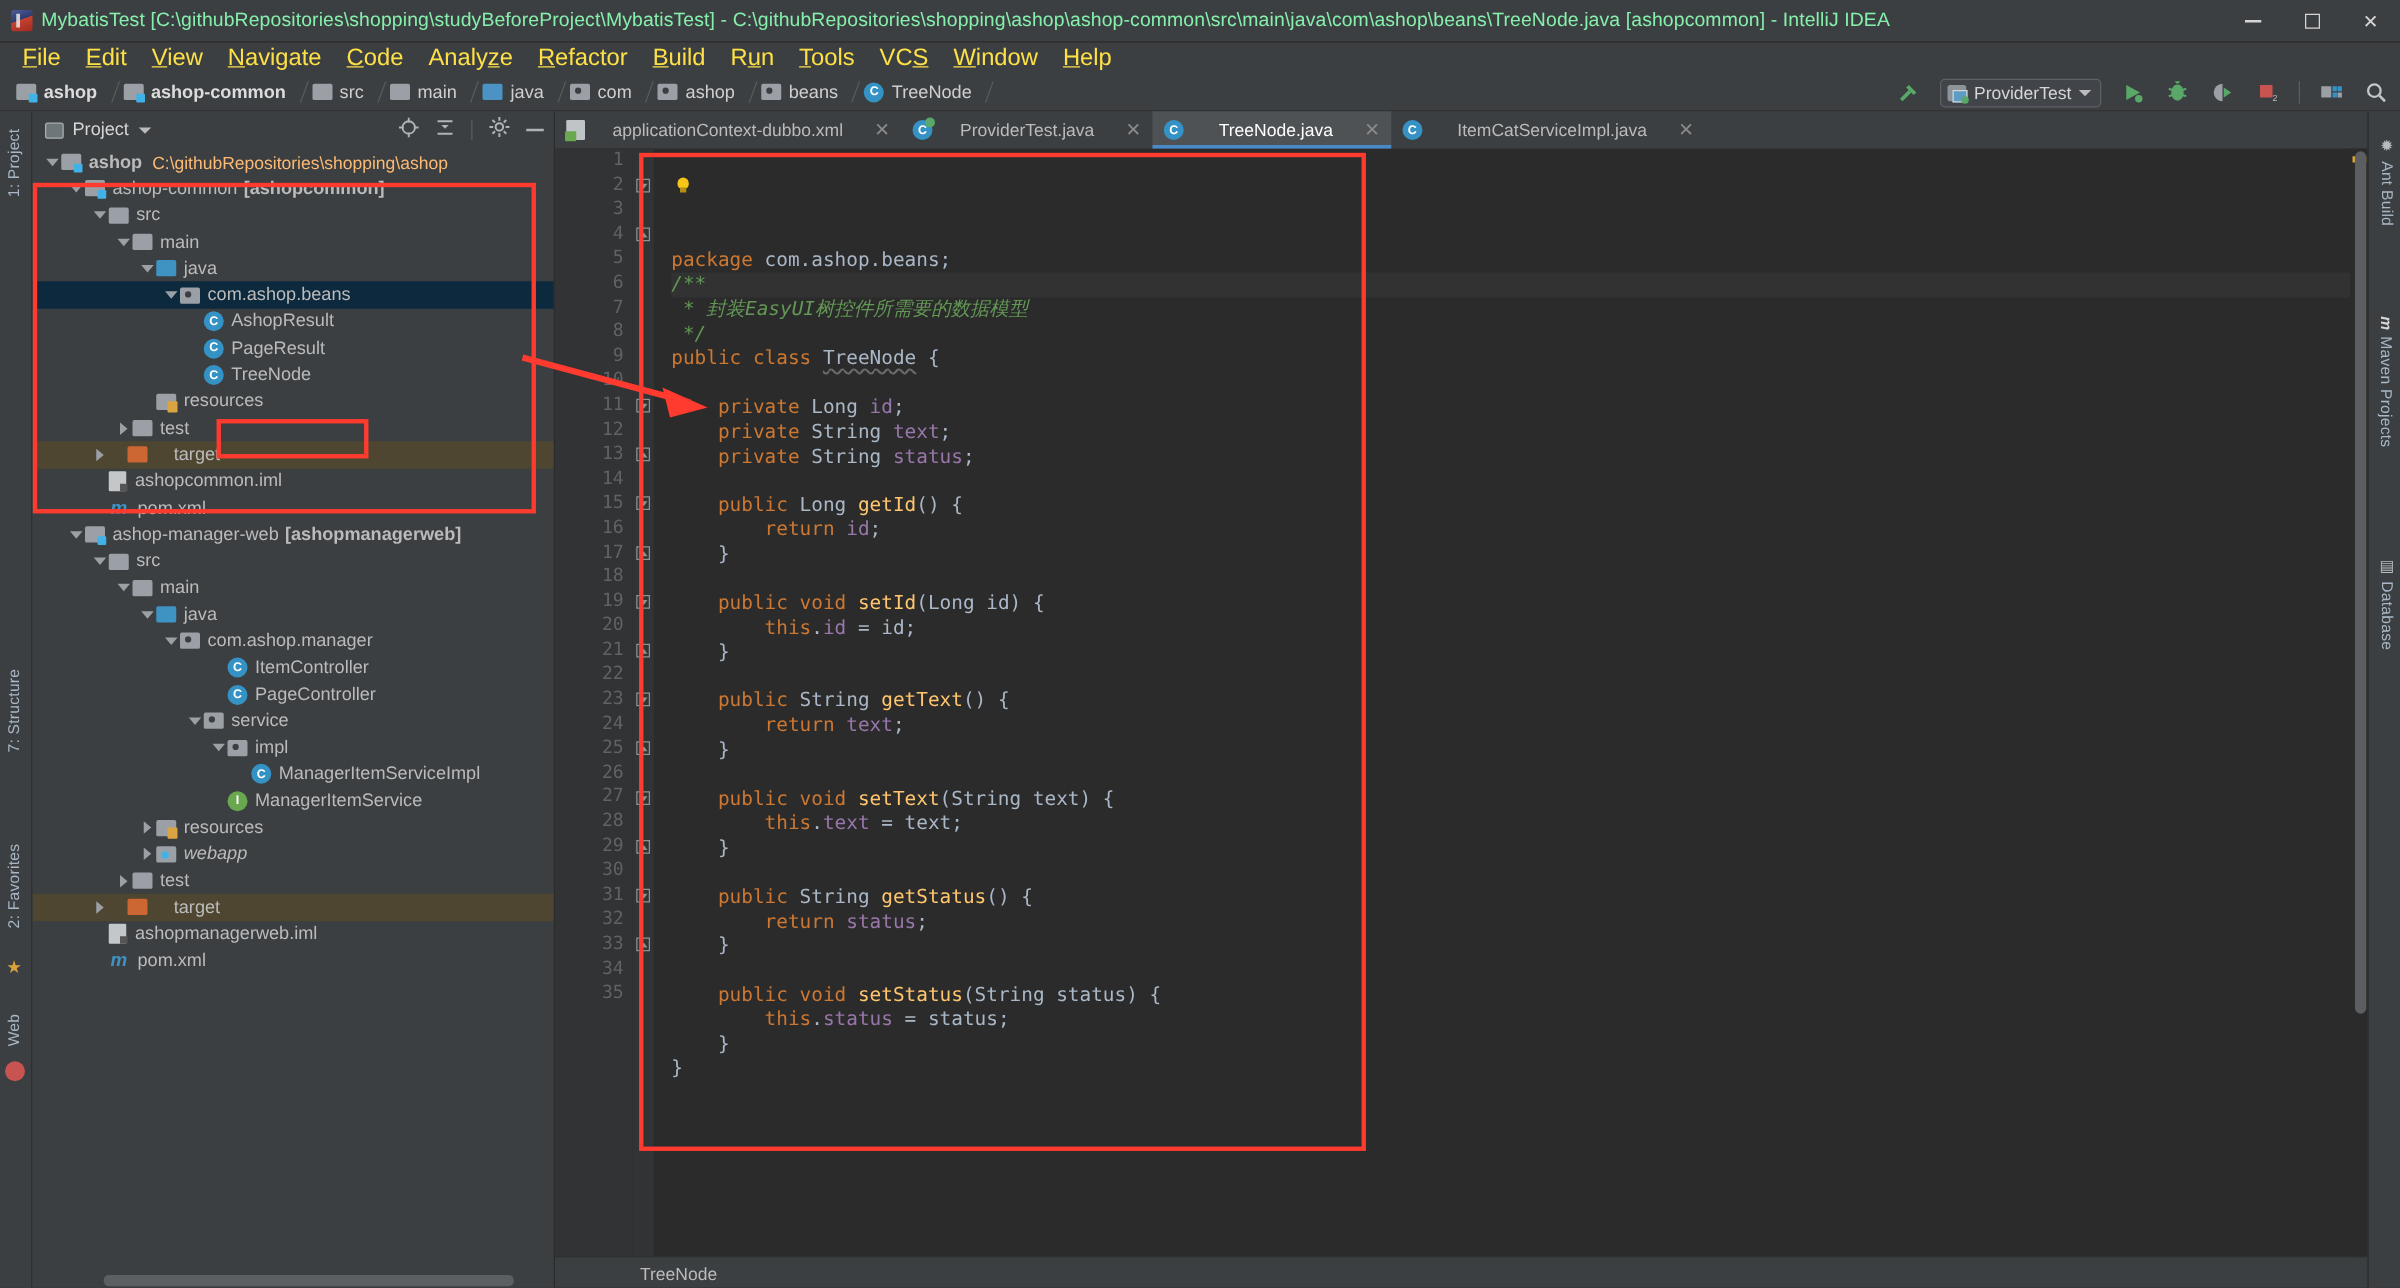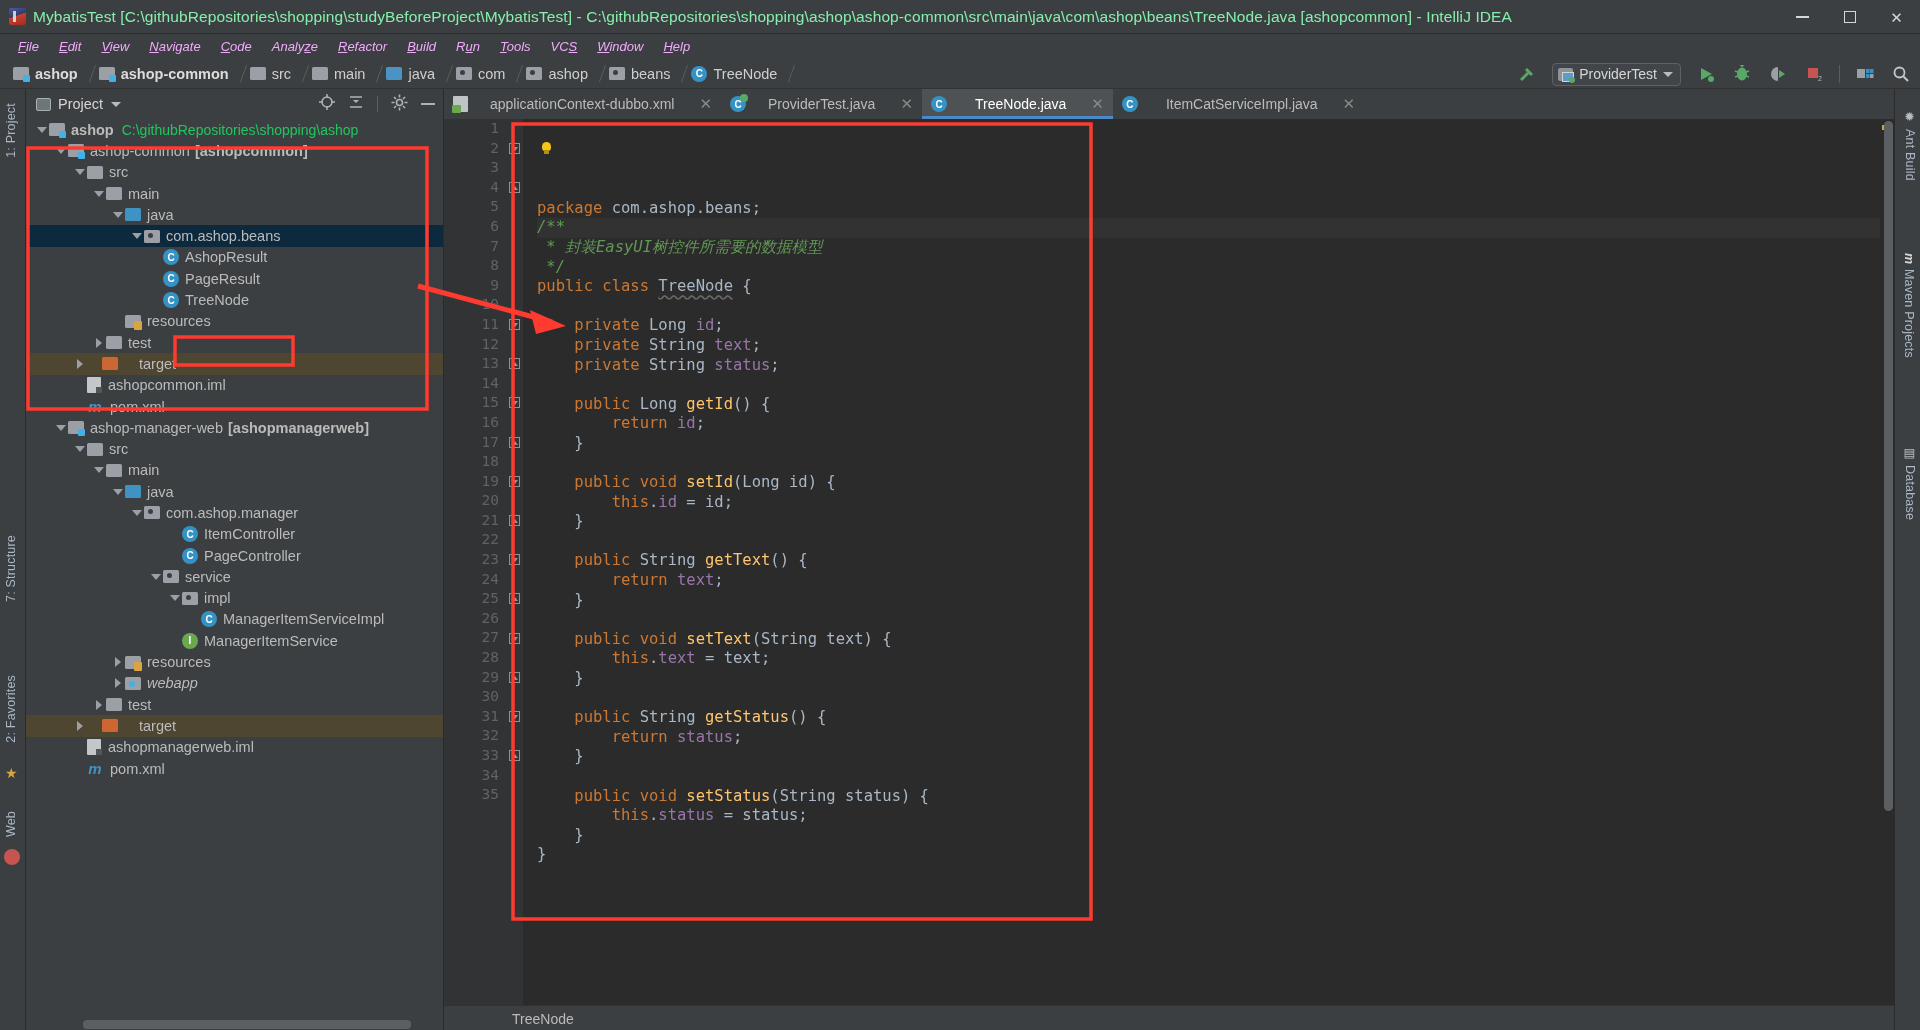--- a/index.html
+++ b/index.html
@@ -27,21 +27,21 @@
     font-size: 15.5px; color: #86efac; white-space: nowrap; letter-spacing: .1px;
   }
   .win-btns { position: absolute; right: 0; top: 0; height: 34px; display: flex; }
   .win-btn { width: 47px; height: 34px; display:flex; align-items:center; justify-content:center; }
   .wb-glyph { color: #d6d6d6; font-size: 15px; line-height: 1; }
   .wb-min { display:block; width:13px; height:1.5px; background:#d6d6d6; }
   .wb-max { display:block; width:12px; height:12px; border:1.5px solid #d6d6d6; }
 
   
   .menubar { height: 25px; background: #3c3f41; display: flex; align-items: center; padding-left: 8px; }
-  .menu-item { padding: 2px 10px; font-size: 13px; color: #f0abfc; cursor: default; border-radius:2px;font-style:italic; }
+  .menu-item { padding: 2px 10px; font-size: 19px; color: #fde047; cursor: default; border-radius:2px; }
   .menu-item u { text-decoration: underline; }
 
   
   .navbar {
     height: 30px; background: #3c3f41; display: flex; align-items: center;
     padding-left: 6px; position: relative; border-bottom:1px solid #323232;
   }
   .crumb { display:flex; align-items:center; height:24px; padding: 0 5px 0 7px; position:relative; margin-right:9px;}
   .crumb .cb-label { font-size: 14.5px; color:#cfcfcf; white-space:nowrap; }
   .crumb.bold .cb-label { font-weight: bold; color:#dcdcdc; }
@@ -109,21 +109,21 @@
   .t-ic.res::after{content:"";position:absolute;right:-1px;bottom:-2px;width:8px;height:9px;background:#d9a441;border-radius:1px;}
   .t-ic.mod::after{content:"";position:absolute;right:-1px;bottom:-2px;width:7px;height:7px;background:#41b2e8;border-radius:1px;}
   .t-ic.pkg::after{content:"";position:absolute;left:4px;top:3px;width:5px;height:5px;background:#3c3f41;border-radius:50%;}
   .t-ic.web::after{content:"";position:absolute;left:4px;top:4px;width:6px;height:6px;background:#41b2e8;border-radius:50%;}
   .t-cls {width:16px;height:16px;border-radius:50%;background:#3592c4;color:#fff;font-size:10px;font-weight:bold;
           display:flex;align-items:center;justify-content:center;margin-right:6px;flex:none;}
   .t-cls.iface{background:#6aa84f;}
   .t-iml {width:14px;height:16px;margin-right:7px;flex:none;background:#c3c7ca;border-radius:1px;position:relative;}
   .t-iml::after{content:"";position:absolute;right:-1px;bottom:0;width:6px;height:6px;background:#555;}
   .t-mvn {width:16px;margin-right:7px;flex:none;font-style:italic;font-weight:bold;color:#3f93c2;font-size:15px;text-align:center;}
-  .tlabel.dim { color:#22c55e; margin-left:8px; font-size:14px;}
+  .tlabel.dim { color:#fdba74; margin-left:8px; font-size:14px;}
   .tlabel.bold { font-weight:bold; }
   .tlabel b { font-weight:bold; }
   .t-hscroll { position:absolute; left:57px; bottom:2px; width:328px; height:9px; background:#5c5f61; border-radius:4px;}
 
   
   .editor { flex:1; background:#2b2b2b; position:relative; display:flex; flex-direction:column; min-width:0;}
   .tabs { height:30px; background:#3c3f41; display:flex; align-items:stretch; }
   .tab { display:flex;align-items:center; padding:0 9px; gap:22px; font-size:14px; color:#bbbbbb; position:relative; }
   .tab.active { background:#4e5254; color:#ffffff; }
   .tab.active::after{content:"";position:absolute;left:0;right:0;bottom:0;height:3px;background:#4a88c7;}

